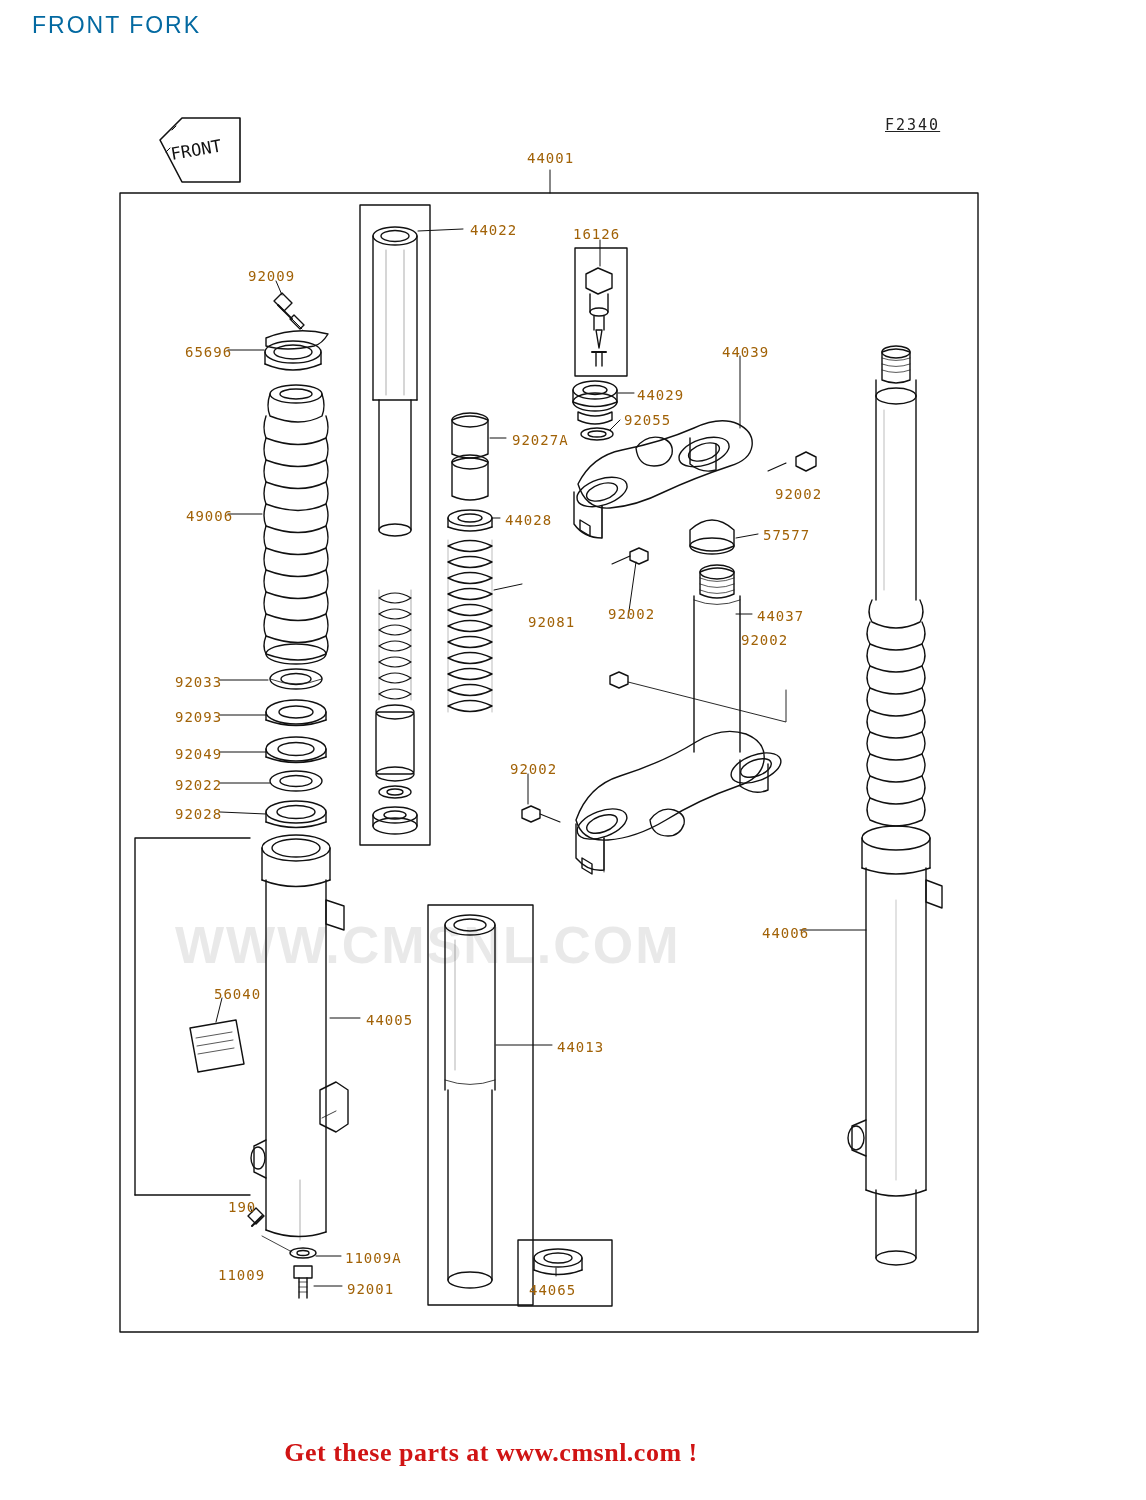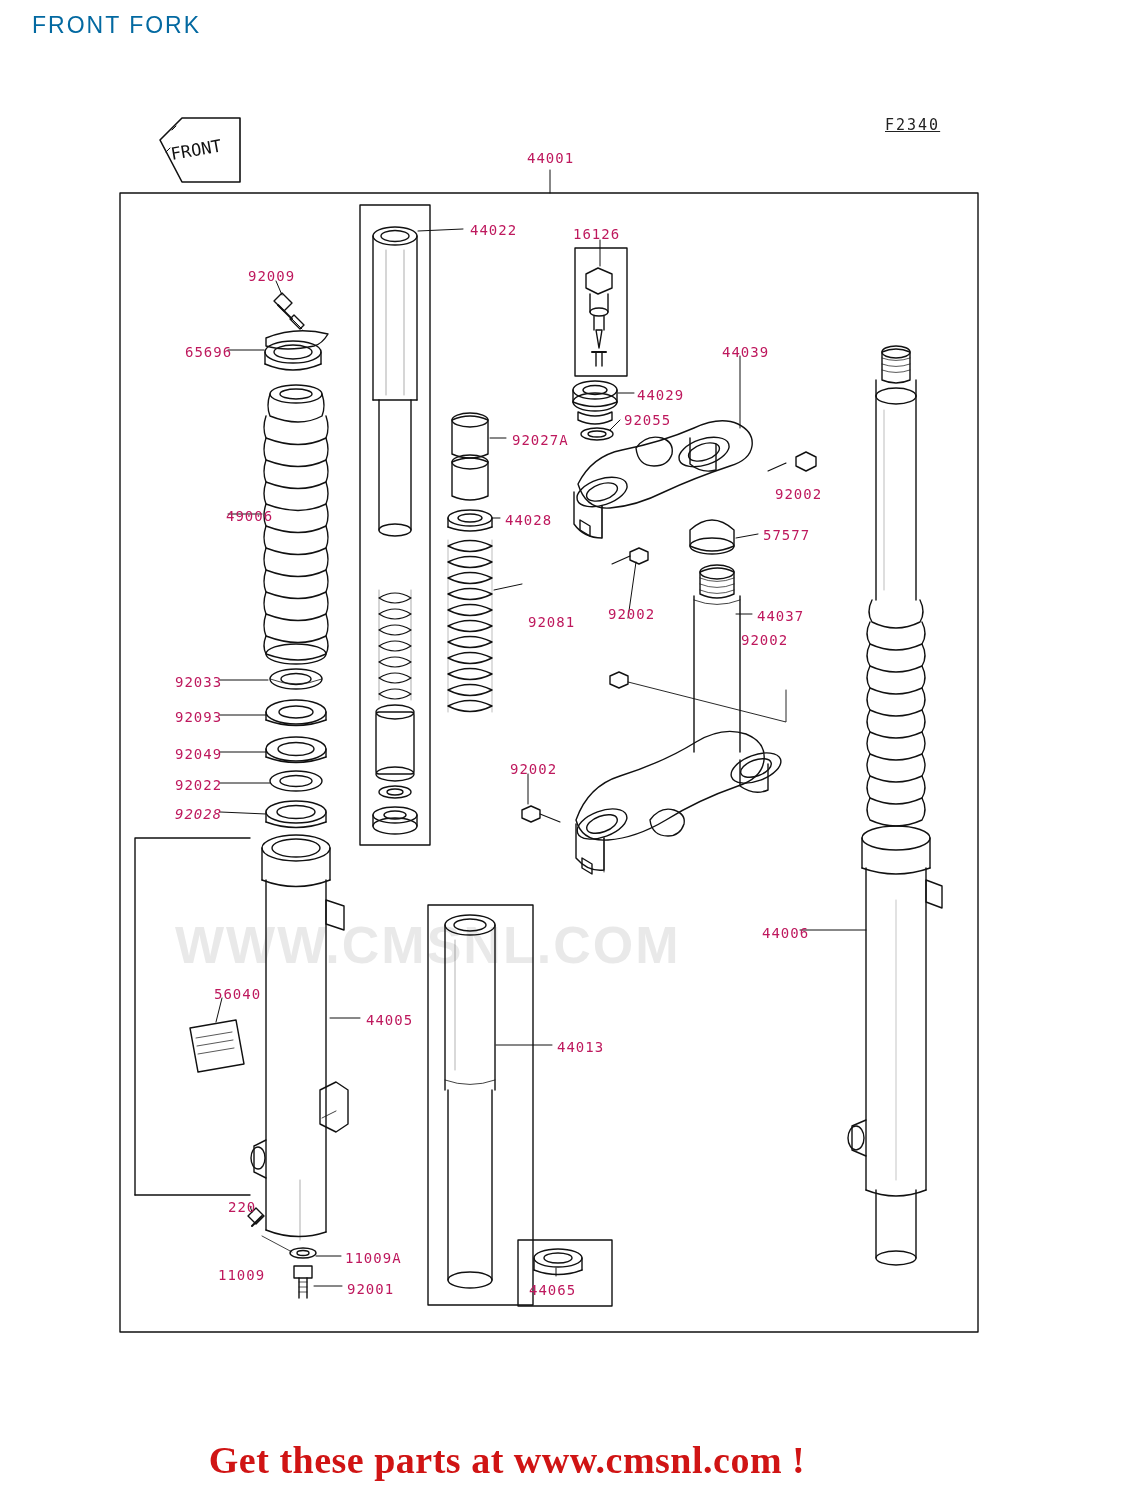--- a/index.html
+++ b/index.html
@@ -29,43 +29,43 @@
     left: 885px;
     top: 116px;
     font-size: 15px;
     letter-spacing: 2px;
     color: #222;
     font-family: "DejaVu Sans Mono", monospace;
     text-decoration: underline;
   }
   #footer-text {
     position: absolute;
-    left: 16px;
+    left: 0;
     top: 1438px;
     width: 982px;
     text-align: center;
     font-family: "Liberation Serif", serif;
     font-weight: bold;
-    font-size: 38px;
+    font-size: 26px;
     color: #d01414;
     letter-spacing: 0.5px;
   }
   #diagram-canvas {
     position: absolute;
     left: 0;
     top: 0;
     width: 1146px;
     height: 1420px;
   }
   .lbl {
     position: absolute;
     font-family: "DejaVu Sans Mono", monospace;
     font-size: 14px;
     letter-spacing: 1px;
-    color: #be185d;
+    color: #a16207;
     white-space: nowrap;
   }
   .wm {
     position: absolute;
     color: rgba(120,120,120,0.16);
     font-family: "Liberation Sans", sans-serif;
     font-weight: bold;
     pointer-events: none;
   }
   #wm-text {
@@ -414,38 +414,38 @@
   <div class="lbl" style="left:527px;  top:150px;">44001</div>
   <div class="lbl" style="left:470px;  top:222px;">44022</div>
   <div class="lbl" style="left:573px;  top:226px;">16126</div>
   <div class="lbl" style="left:248px;  top:268px;">92009</div>
   <div class="lbl" style="left:185px;  top:344px;">65696</div>
   <div class="lbl" style="left:722px;  top:344px;">44039</div>
   <div class="lbl" style="left:637px;  top:387px;">44029</div>
   <div class="lbl" style="left:624px;  top:412px;">92055</div>
   <div class="lbl" style="left:512px;  top:432px;">92027A</div>
   <div class="lbl" style="left:775px; top:486px;">92002</div>
-  <div class="lbl" style="left:186px;  top:508px;margin-left:40px;">49006</div>
+  <div class="lbl" style="left:186px;  top:508px;">49006</div>
   <div class="lbl" style="left:505px;  top:512px;">44028</div>
   <div class="lbl" style="left:763px;  top:527px;">57577</div>
   <div class="lbl" style="left:528px;  top:578px;margin-top:36px;">92081</div>
   <div class="lbl" style="left:608px; top:606px;">92002</div>
   <div class="lbl" style="left:757px;  top:608px;">44037</div>
   <div class="lbl" style="left:741px; top:632px;">92002</div>
   <div class="lbl" style="left:175px;  top:674px;">92033</div>
   <div class="lbl" style="left:175px;  top:709px;">92093</div>
   <div class="lbl" style="left:175px;  top:746px;">92049</div>
   <div class="lbl" style="left:175px;  top:777px;">92022</div>
   <div class="lbl" style="left:510px; top:761px;">92002</div>
-  <div class="lbl" style="left:175px;  top:806px;font-style:italic;">92028</div>
+  <div class="lbl" style="left:175px;  top:806px;">92028</div>
   <div class="lbl" style="left:762px;  top:925px;">44006</div>
   <div class="lbl" style="left:186px;  top:986px;margin-left:28px;">56040</div>
   <div class="lbl" style="left:366px;  top:1012px;">44005</div>
   <div class="lbl" style="left:557px;  top:1039px;">44013</div>
-  <div class="lbl" style="left:228px;  top:1199px;">220</div>
+  <div class="lbl" style="left:228px;  top:1199px;">190</div>
   <div class="lbl" style="left:345px;  top:1250px;">11009A</div>
   <div class="lbl" style="left:218px;  top:1267px;">11009</div>
   <div class="lbl" style="left:347px;  top:1281px;">92001</div>
   <div class="lbl" style="left:529px;  top:1282px;">44065</div>
 
 </div>
 
 <div id="footer-text">Get these parts at www.cmsnl.com !</div>
 
 </body></html>

